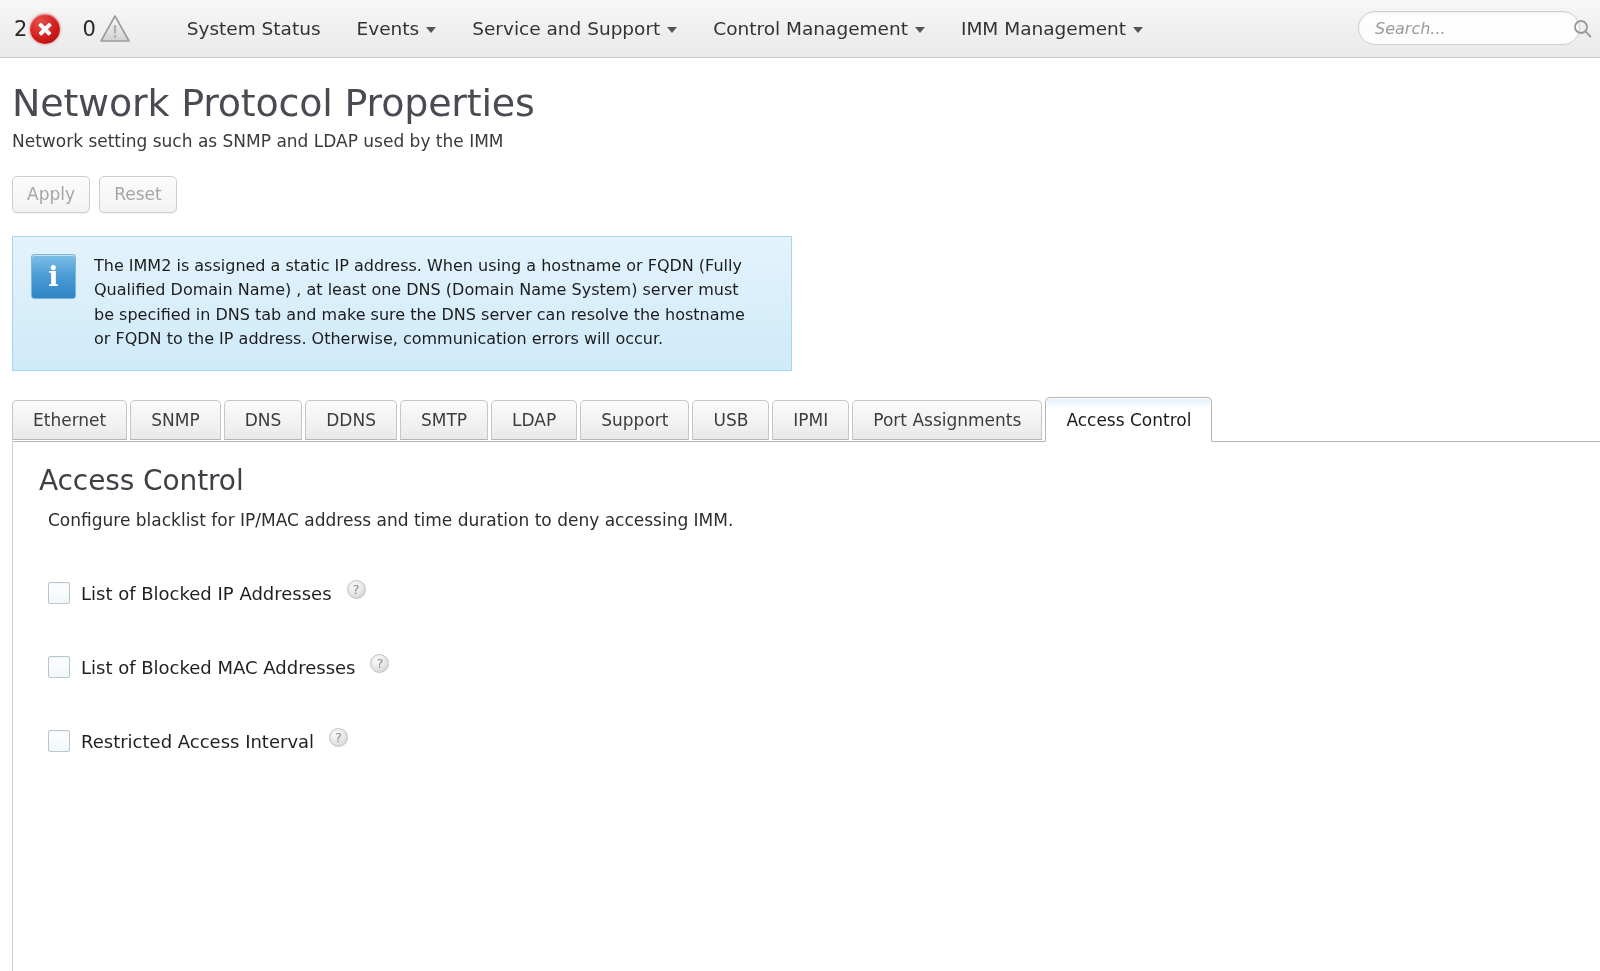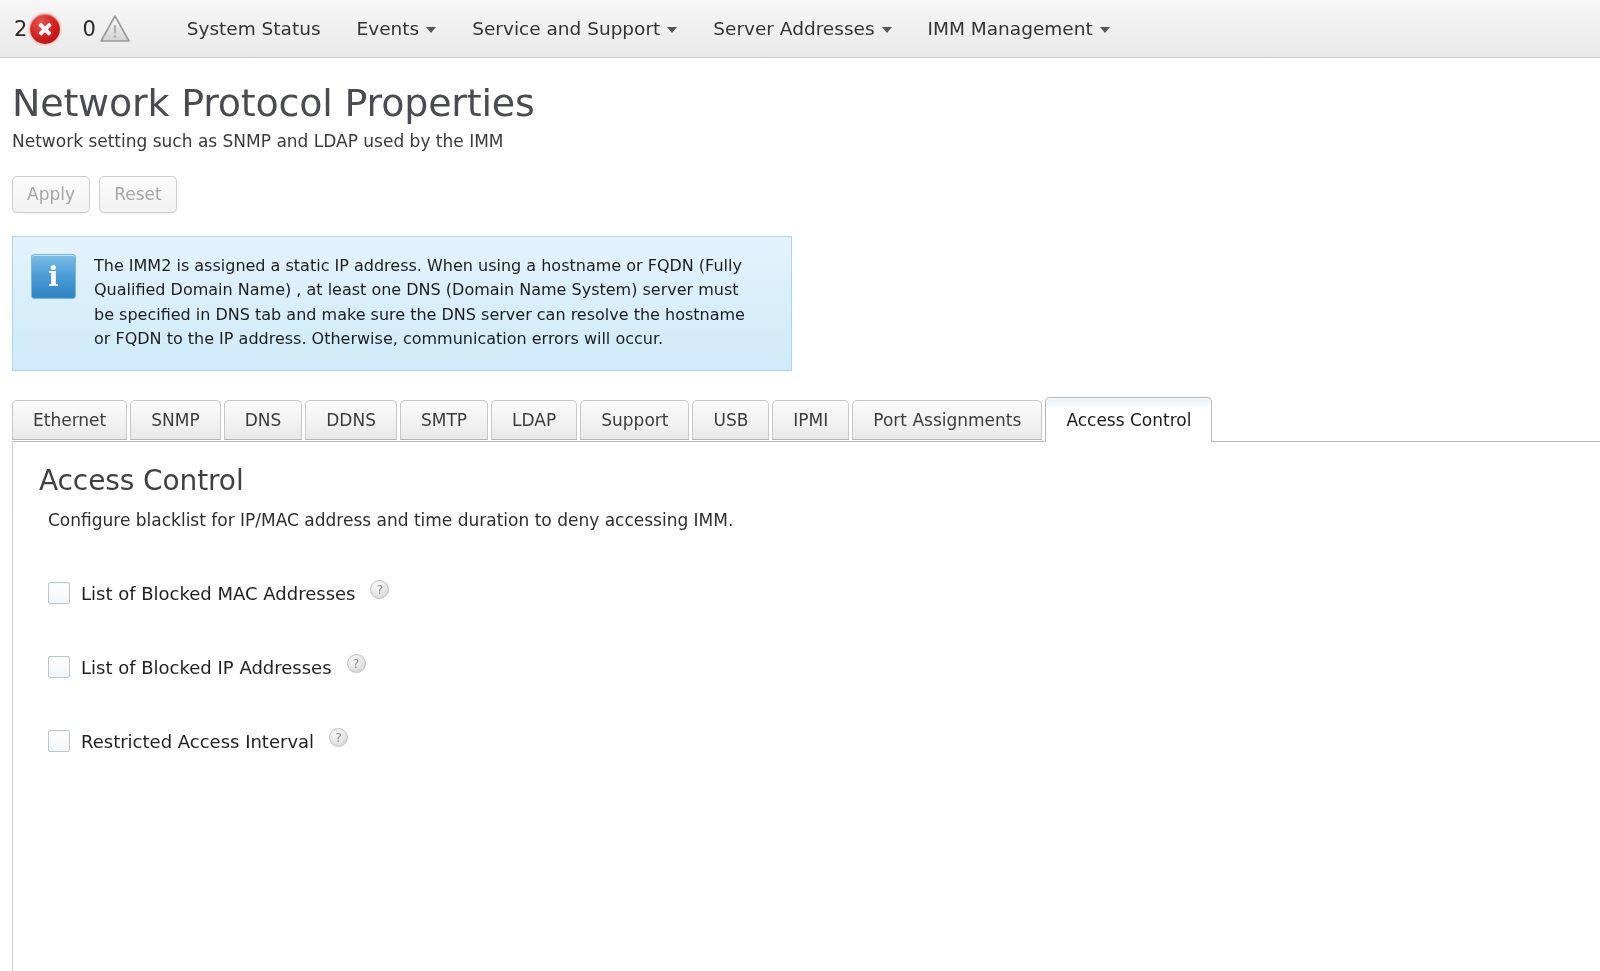--- a/index.html
+++ b/index.html
@@ -388,29 +388,38 @@
     </div>
     <div class="nav-item">
       <span>Events</span>
       <span class="caret"></span>
     </div>
     <div class="nav-item">
       <span>Service and Support</span>
       <span class="caret"></span>
     </div>
     <div class="nav-item">
-      <span>Server Addresses</span>
+      <span>Control Management</span>
       <span class="caret"></span>
     </div>
     <div class="nav-item">
       <span>IMM Management</span>
       <span class="caret"></span>
     </div>
   </nav>
 
+  <div class="search-wrap">
+    <input class="search-input" type="text" placeholder="Search..." style="">
+    <span class="search-icon">
+      <svg width="19" height="19" viewBox="0 0 19 19">
+        <circle cx="8" cy="8" r="6" fill="none" stroke="#9a9a9a" stroke-width="1.8"></circle>
+        <line x1="12.4" y1="12.4" x2="17.5" y2="17.5" stroke="#9a9a9a" stroke-width="1.8" stroke-linecap="round"></line>
+      </svg>
+    </span>
+  </div>
 
 </div>
 
 <div class="page">
 
   <h1 class="page-title">Network Protocol Properties</h1>
   <div class="page-subtitle">Network setting such as SNMP and LDAP used by the IMM</div>
 
   <div class="actions">
     <button class="btn">Apply</button>
@@ -460,27 +469,27 @@
     </div>
   </div>
 
   <div class="tab-panel">
 
     <h2 class="panel-title">Access Control</h2>
     <div class="panel-subtitle">Configure blacklist for IP/MAC address and time duration to deny accessing IMM.</div>
 
     <div class="check-row">
       <span class="checkbox"></span>
-      <span class="check-label">List of Blocked MAC Addresses</span>
+      <span class="check-label">List of Blocked IP Addresses</span>
       <span class="help-icon"></span>
     </div>
 
     <div class="check-row">
       <span class="checkbox"></span>
-      <span class="check-label">List of Blocked IP Addresses</span>
+      <span class="check-label">List of Blocked MAC Addresses</span>
       <span class="help-icon"></span>
     </div>
 
     <div class="check-row">
       <span class="checkbox"></span>
       <span class="check-label">Restricted Access Interval</span>
       <span class="help-icon"></span>
     </div>
 
   </div>

